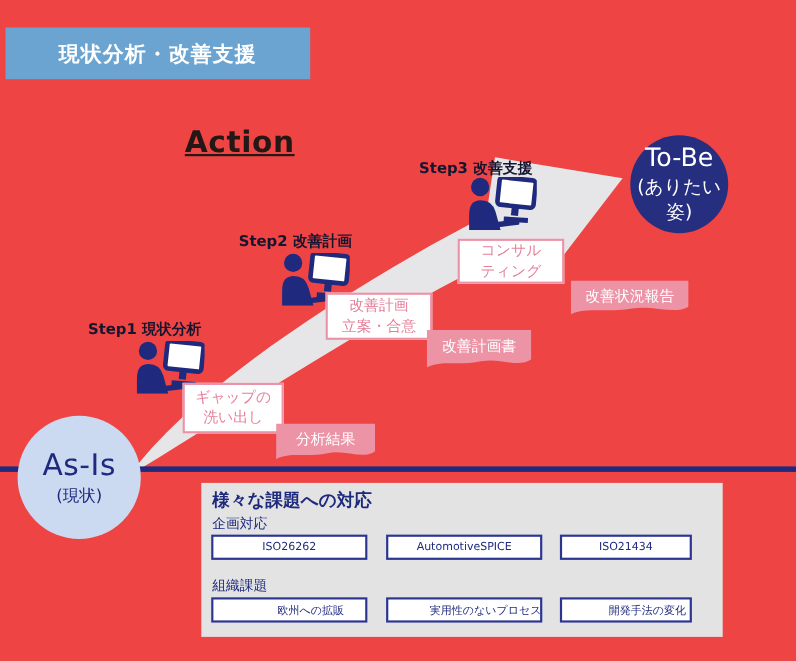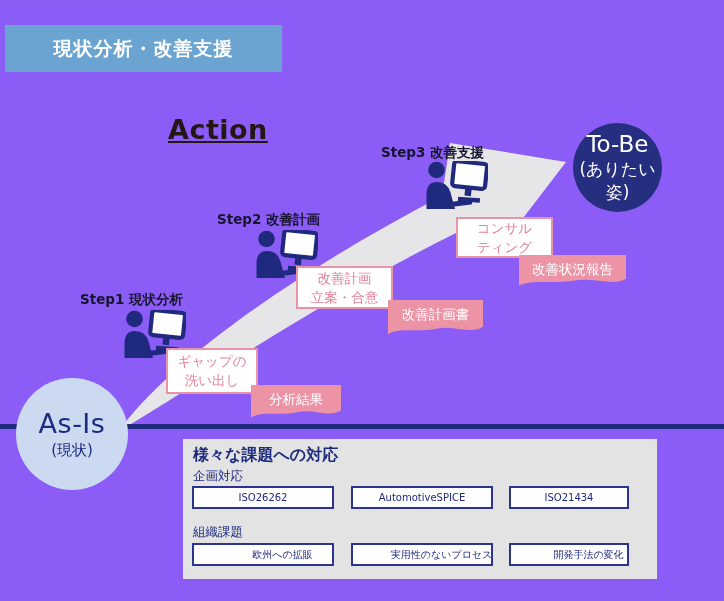--- a/index.html
+++ b/index.html
@@ -1,17 +1,17 @@
 <!DOCTYPE html>
 <html><head>
 <meta charset="utf-8">
 <style>
   html,body{margin:0;padding:0;background:#fff;}
   body{font-family:"DejaVu Sans","Liberation Sans",sans-serif;}
-  .stage{position:relative;width:724px;height:601px;background:#8b5cf6;overflow:hidden;}
+  .stage{position:relative;width:724px;height:601px;background:#ef4444;overflow:hidden;}
 
   .abs{position:absolute;}
 
   
   .banner{left:5px;top:25px;width:277px;height:47px;background:#6ba4d1;color:#fff;
           display:flex;align-items:center;justify-content:center;
           font-size:19px;font-weight:bold;letter-spacing:1px;}
 
   
   .org{left:370px;top:22px;width:352px;height:82px;background:#272f82;color:#fff;
@@ -38,21 +38,21 @@
   .lab1{left:80px;top:291px;} .lab2{left:217px;top:211px;} .lab3{left:381px;top:144px;}
   .picon{width:64px;height:48px;}
   .pi1{left:122px;top:310px;} .pi2{left:254px;top:230px;} .pi3{left:424px;top:161px;}
 
   
   .act{background:#fff;border:2px solid #ea93a8;color:#e5809a;box-sizing:border-box;
        display:flex;flex-direction:column;align-items:center;justify-content:center;
        font-size:13.5px;line-height:1.38;text-align:center;}
   .act1{left:166px;top:348px;width:92px;height:46px;}
   .act2{left:296px;top:266px;width:97px;height:43px;}
-  .act3{left:456px;top:217px;width:97px;height:41px;}
+  .act3{left:416px;top:217px;width:97px;height:41px;}
 
   
   .flag{color:#fff;font-size:13.5px;text-align:center;}
   .flag svg{position:absolute;left:0;top:0;width:100%;height:100%;}
   .flag .ft{position:relative;display:block;padding-top:6px;}
   .flag1{left:251px;top:385px;width:90px;height:36px;}
   .flag2{left:388px;top:300px;width:95px;height:38px;}
   .flag3{left:519px;top:255px;width:107px;height:34px;}
 
   

